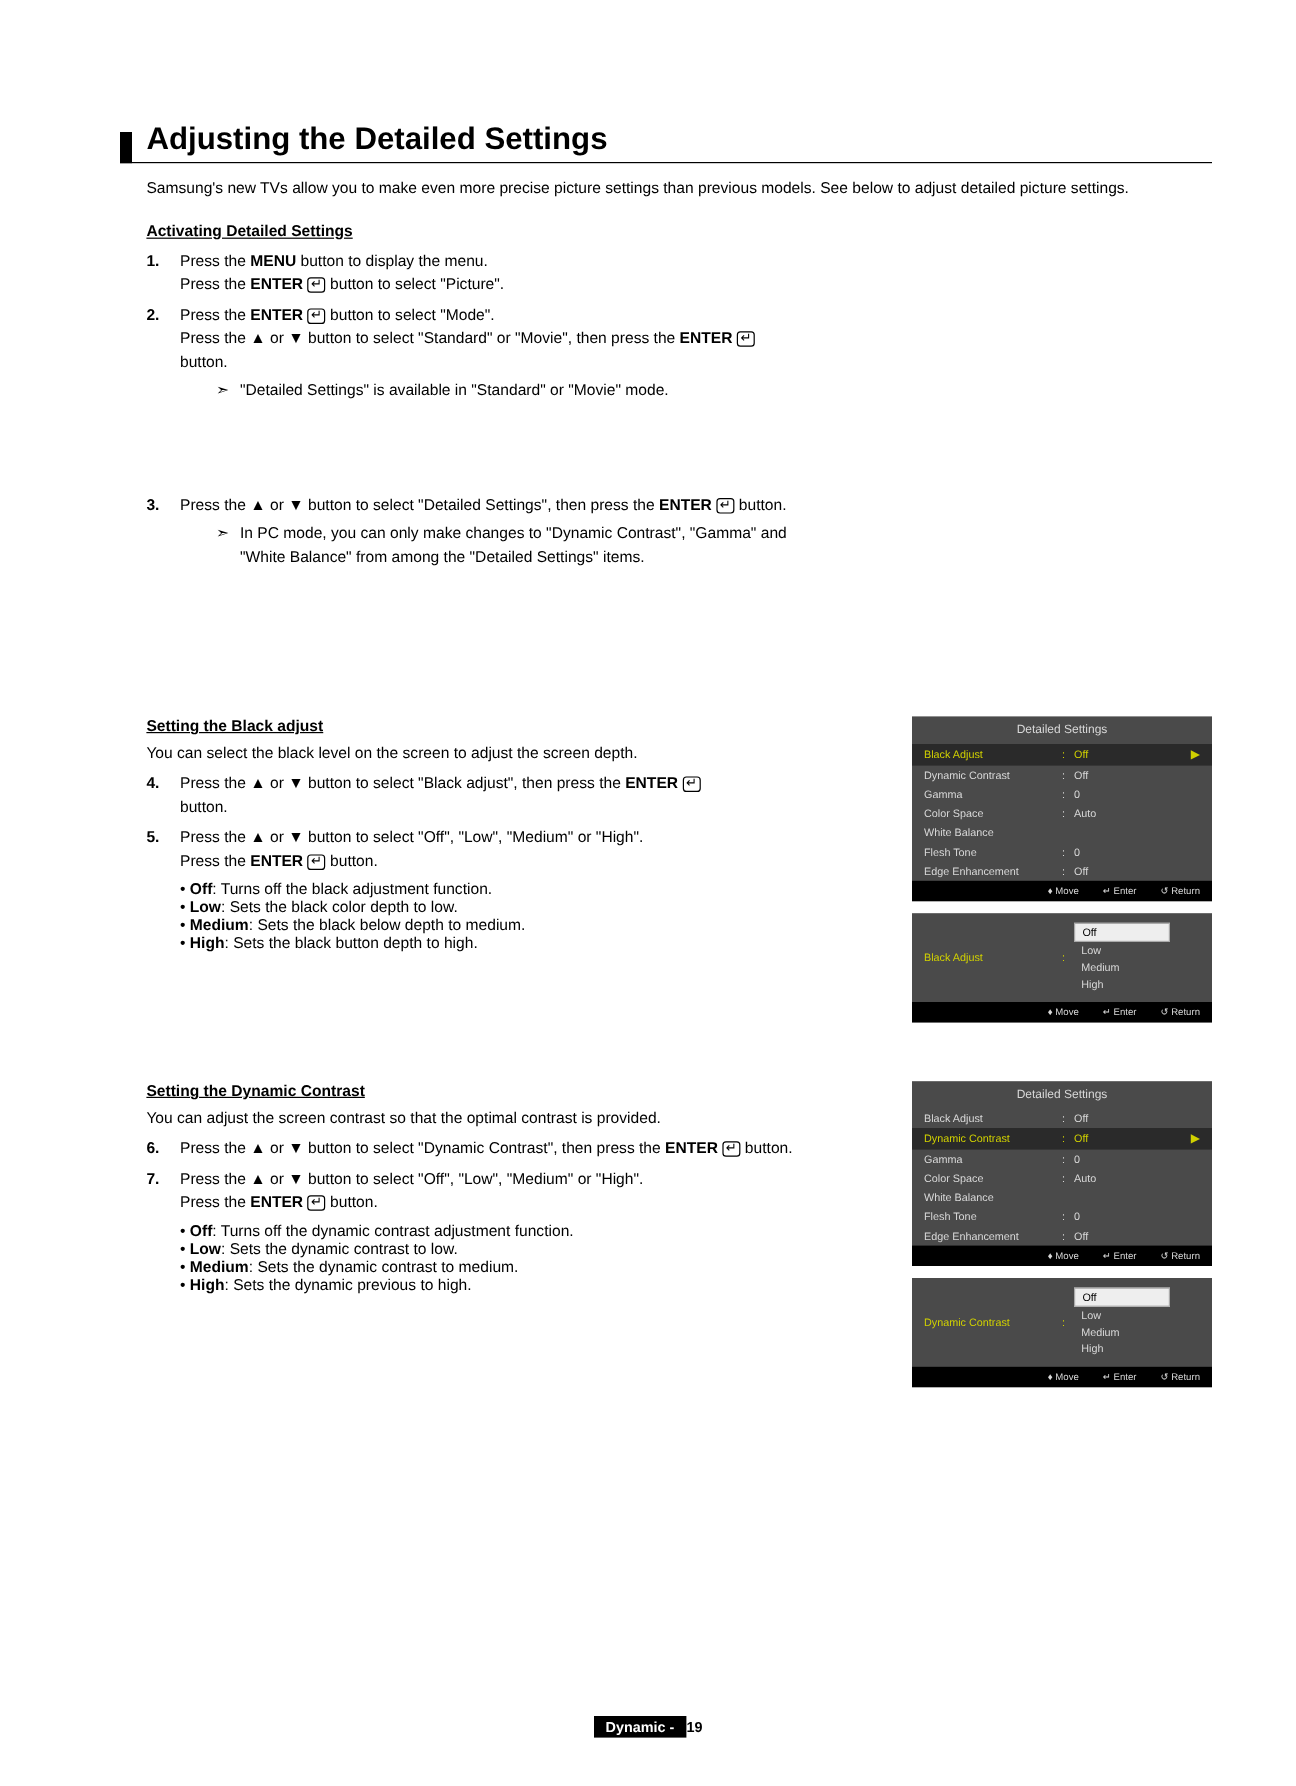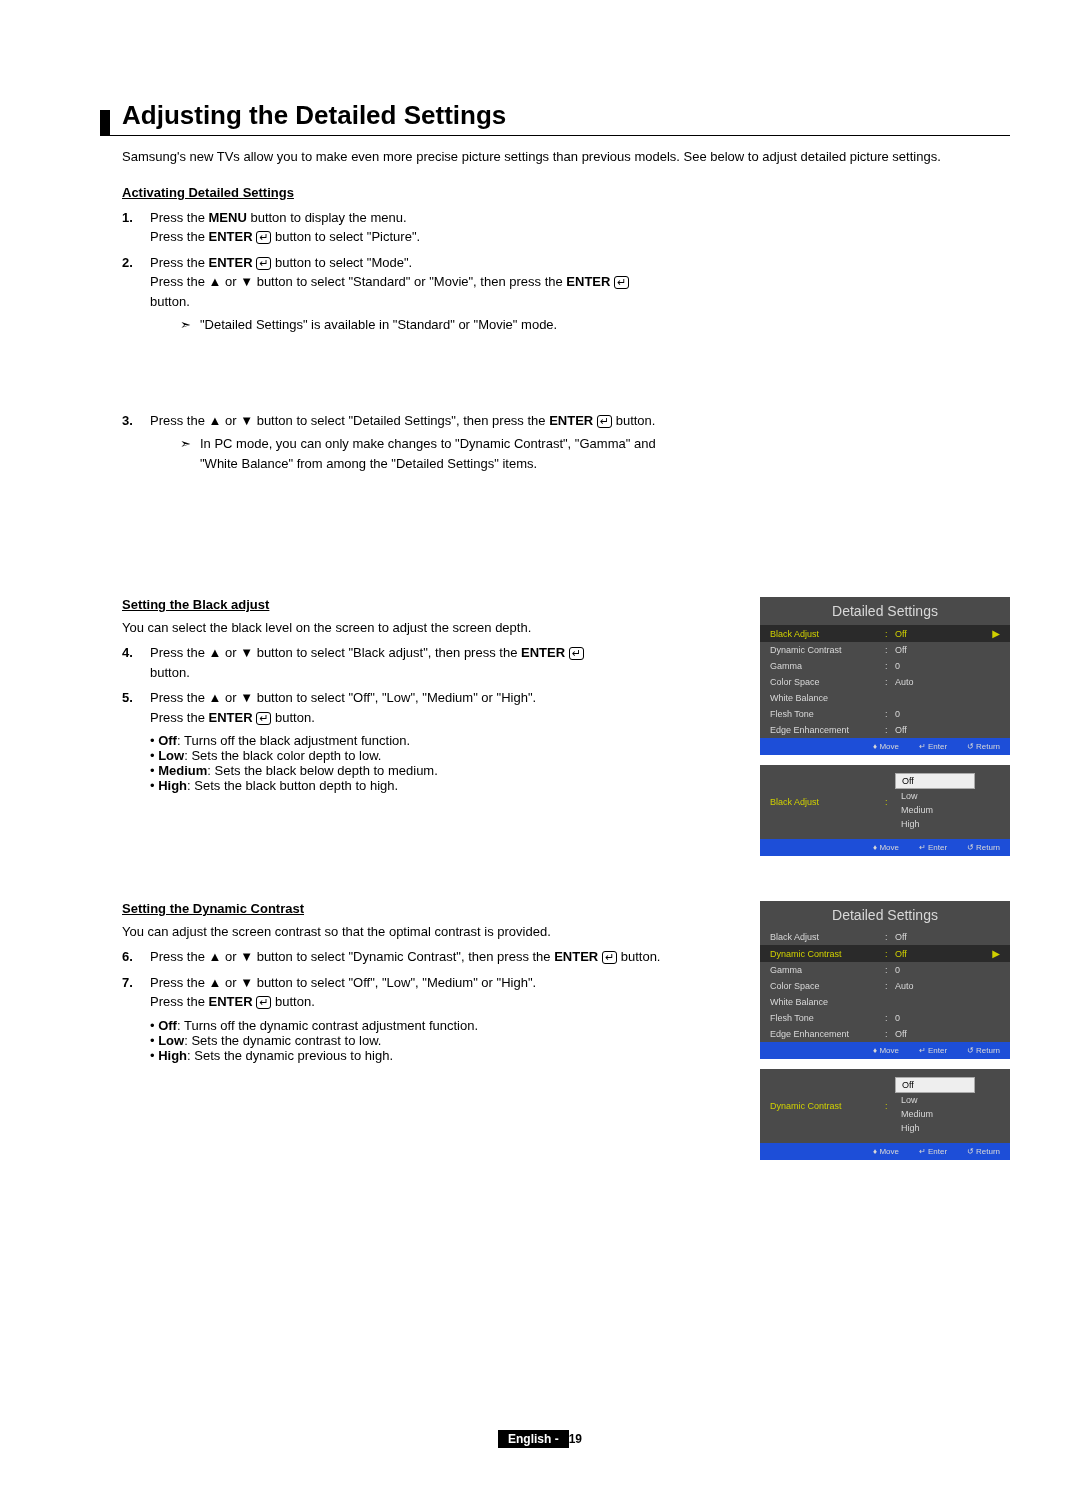--- a/index.html
+++ b/index.html
@@ -91,38 +91,38 @@
   .osd {
     width: 250px;
     background: #4a4a4a;
     color: #d8d8d8;
     font-size: 9px;
     margin-bottom: 10px;
   }
   .osd-title {
     text-align: center;
     padding: 6px 16px;
-    font-size: 14px;
+    font-size: 10px;
   }
   .osd-row {
     display: flex;
     padding: 3px 10px;
     align-items: center;
   }
   .osd-row.selected { background: #2a2a2a; color: #d0d000; }
   .osd-row .label { width: 115px; }
   .osd-row .colon { width: 10px; }
   .osd-row .value { flex: 1; }
   .osd-row .arrow-r { font-size: 10px; }
   .osd-footer {
     display: flex;
     justify-content: flex-end;
     gap: 20px;
     padding: 4px 10px;
-    background: #1d4ed8;
+    background: #000000;
     font-size: 8px;
   }
   .osd-footer span::before { margin-right: 2px; }
   .osd-pop {
     width: 250px;
     background: #4a4a4a;
     color: #d8d8d8;
     font-size: 9px;
     margin-bottom: 10px;
   }
@@ -370,19 +370,20 @@
       <span class="num">7.</span>
       <span class="content">
         <span>Press the ▲ or ▼ button to select "Off", "Low", "Medium" or "High".</span><br>
         <span>Press the </span><b>ENTER</b> <span class="enter-icon">↵</span><span> button.</span>
       </span>
     </li>
   </ol>
   <ul class="bullets">
     <li><b>Off</b><span>: Turns off the dynamic contrast adjustment function.</span></li>
     <li><b>Low</b><span>: Sets the dynamic contrast to low.</span></li>
+    <li><b>Medium</b><span>: Sets the dynamic contrast to medium.</span></li>
     <li><b>High</b><span>: Sets the dynamic previous to high.</span></li>
   </ul>
 </div>
 
 <div class="footer">
-  <span class="bar"><span>English - </span></span><b>19</b>
+  <span class="bar"><span>Dynamic - </span></span><b>19</b>
 </div>
 
 </body></html>

